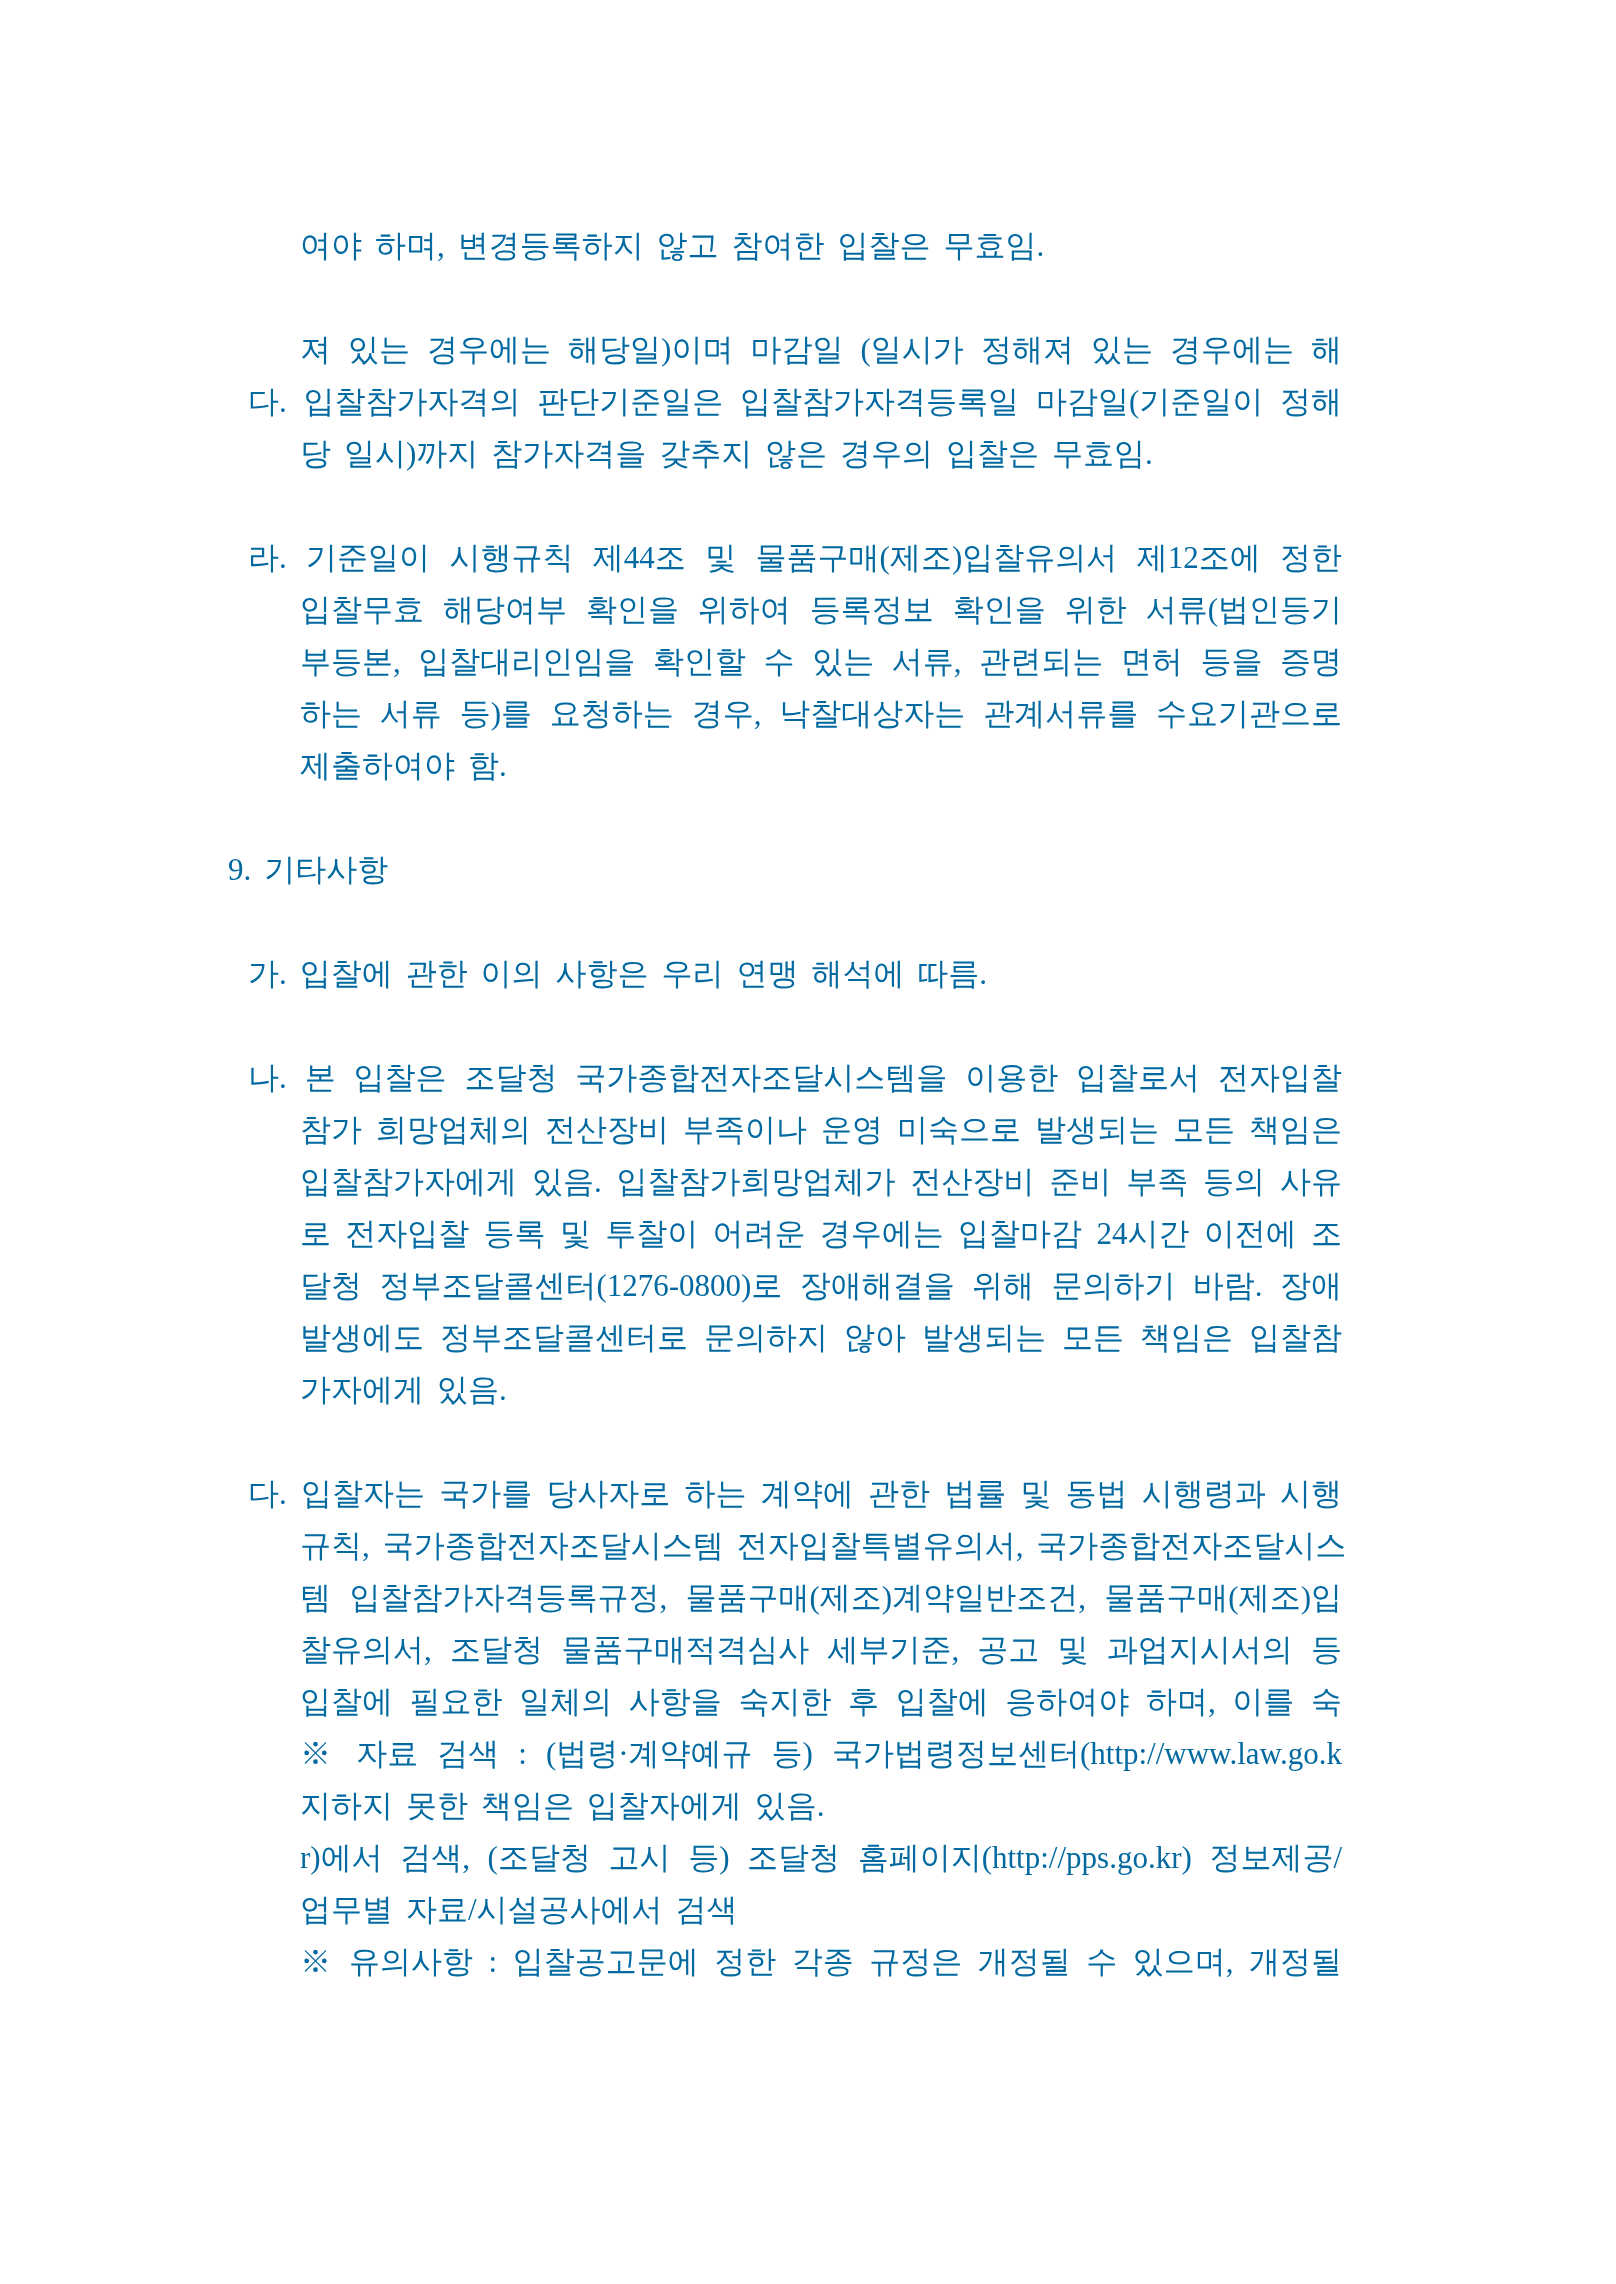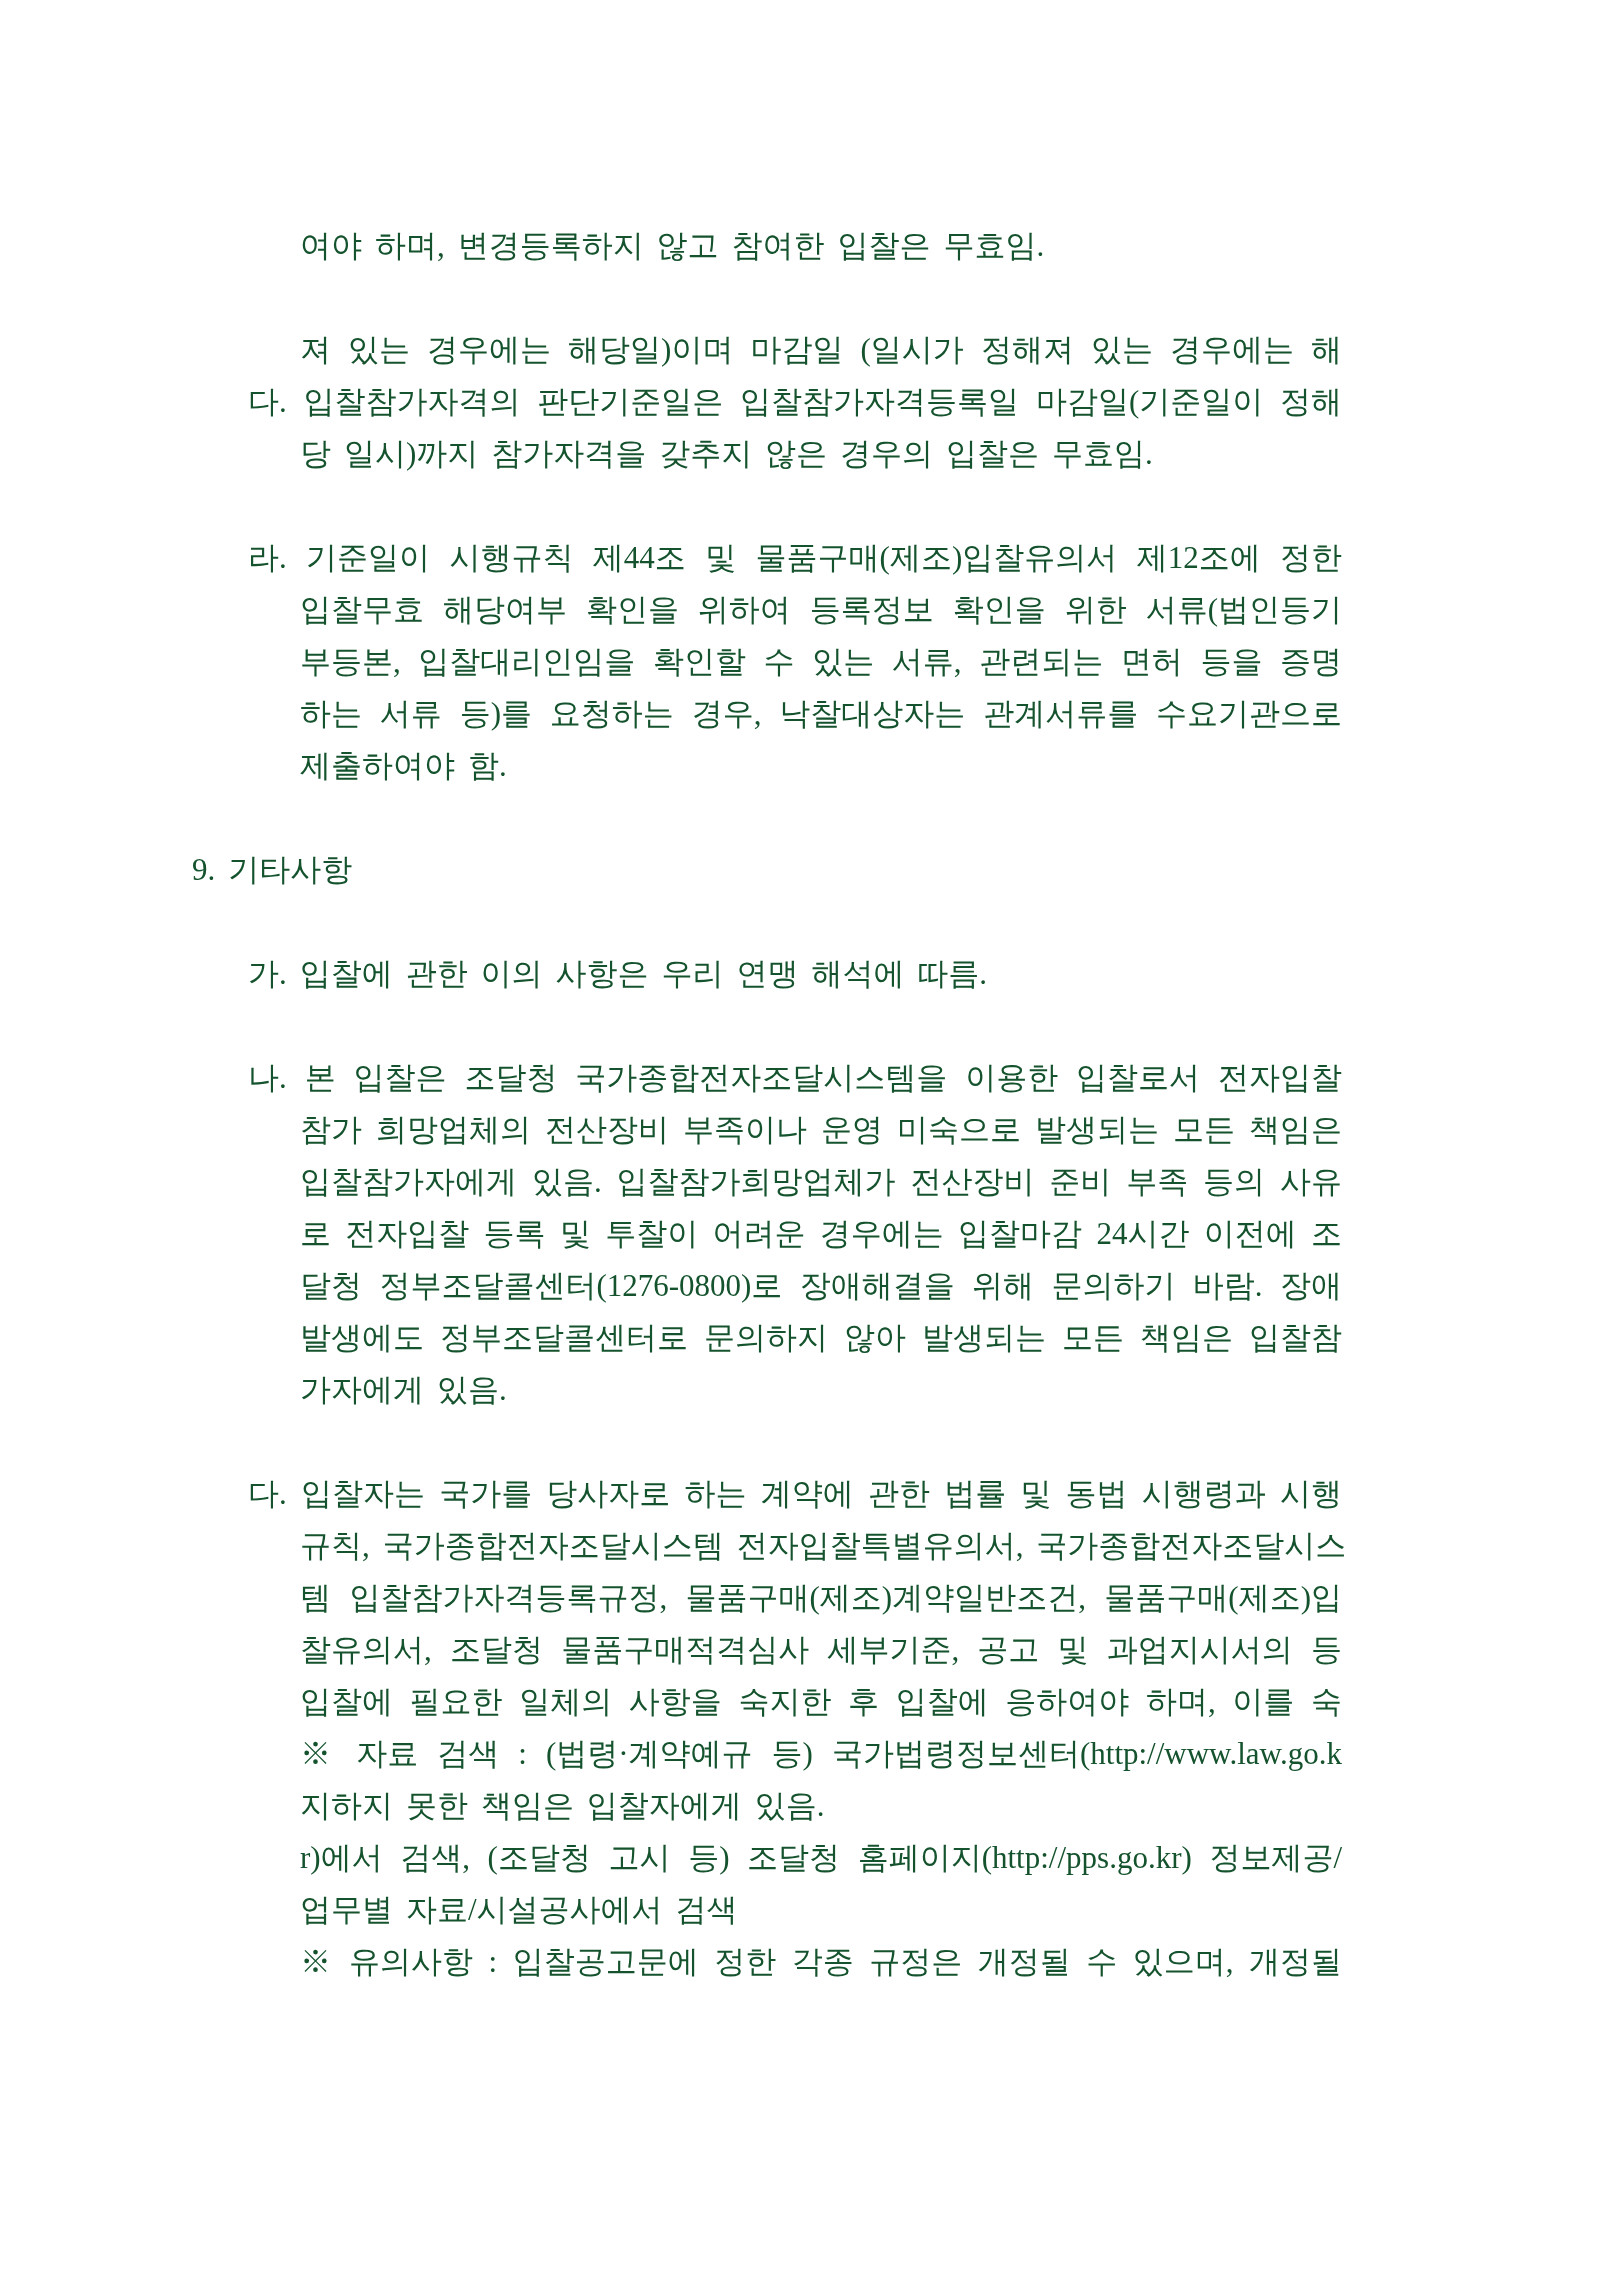--- a/index.html
+++ b/index.html
@@ -5,41 +5,41 @@
   html, body {
     margin: 0;
     padding: 0;
     background: #ffffff;
   }
   .page {
     position: relative;
     width: 1616px;
     height: 2284px;
     background: #ffffff;
-    color: #14532d;
+    color: #0369a1;
     font-family: "Liberation Serif", "DejaVu Serif", serif;
     font-size: 31px;
     box-sizing: border-box;
     padding-top: 220px;
     overflow: hidden;
   }
   .line {
     height: 52px;
     line-height: 52px;
     padding-right: 274px;
     word-spacing: 5.2px;
     white-space: nowrap;
     text-align: left;
   }
   
   .just {
     text-align: justify;
     text-align-last: justify;
   }
-  .l0 { padding-left: 192px; }  
+  .l0 { padding-left: 192px; margin-left: 36px; }  
   .l1 { padding-left: 248px; }  
   .l2 { padding-left: 300px; }  
   .gap { height: 52px; }
   .heading { font-weight: normal; }
 </style>
 </head>
 <body>
 
 <div class="page">
 

